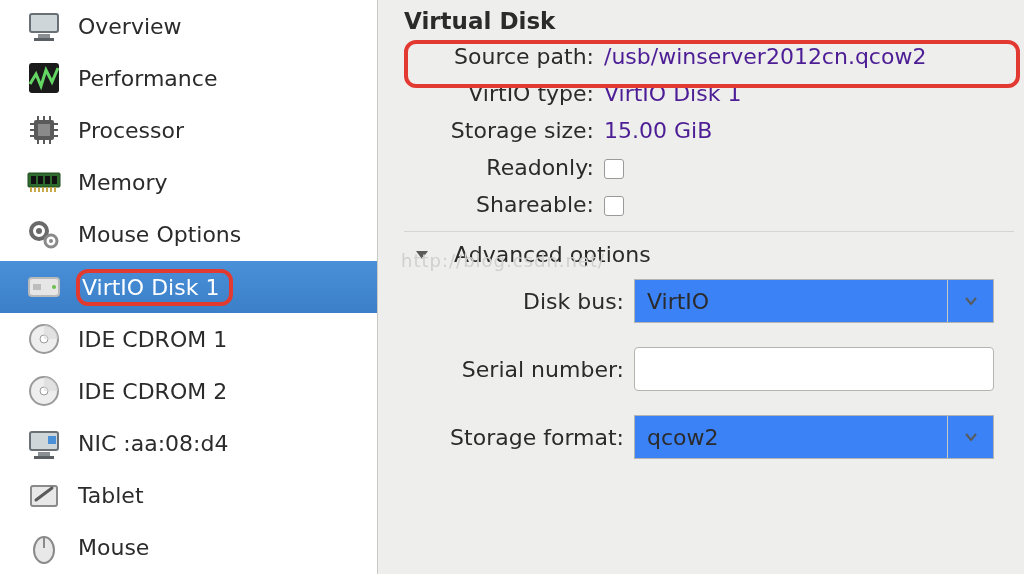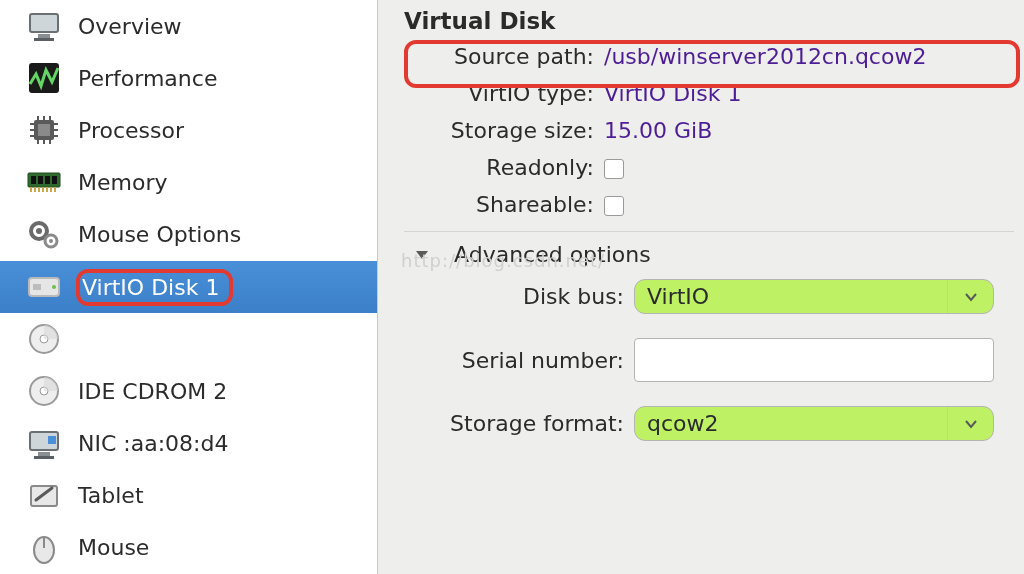--- a/index.html
+++ b/index.html
@@ -29,21 +29,21 @@
   .kv-value { color: #4c1d95; }
 
   .source-highlight { position: absolute; top: 40px; left: 26px; right: 4px; height: 48px; border: 4px solid #e23a30; border-radius: 12px; pointer-events: none; }
 
   .divider { border: none; border-top: 1px solid #d5d5d2; margin: 14px 0 10px 0; }
 
   .adv-header { display: flex; align-items: center; gap: 24px; padding-left: 10px; margin-bottom: 12px; cursor: pointer; }
   .adv-controls { display: grid; grid-template-columns: 220px 1fr; row-gap: 24px; align-items: center; padding-left: 10px; }
   .adv-label { text-align: right; padding-right: 10px; white-space: nowrap; }
 
-  .combo { display: flex; align-items: center; height: 35px; background: #bef264; border: 1px solid #b4b4b0; border-radius: 11px; max-width: 360px; }
+  .combo { display: flex; align-items: center; height: 44px; background: #3b82f6; border: 1px solid #b4b4b0; border-radius: 0; max-width: 360px; }
   .combo-val { flex: 1; padding: 0 12px; }
   .combo-btn { width: 46px; height: 100%; border-left: 1px solid #c8c8c4; display: flex; align-items: center; justify-content: center; }
   .text-input { height: 44px; background: #fff; border: 1px solid #b4b4b0; border-radius: 4px; padding: 0 10px; max-width: 360px; }
 
   .checkbox { width: 20px; height: 20px; border: 1px solid #9a9a98; border-radius: 3px; background: #fff; display: inline-block; vertical-align: middle; }
 
   .watermark { position: absolute; left: 23px; top: 250px; font-size: 18px; color: #d0d0d0; letter-spacing: 1px; pointer-events: none; }
 
   
   svg { display: block; }
@@ -151,20 +151,21 @@
     </div>
 
     <div class="sidebar-item">
       <span class="icon-slot">
         <svg width="36" height="36" viewBox="0 0 36 36">
             <circle cx="18" cy="18" r="14" fill="#eee" stroke="#9a9a9a" stroke-width="2"></circle>
             <circle cx="18" cy="18" r="4" fill="#fff" stroke="#9a9a9a"></circle>
             <path d="M18 4 A14 14 0 0 1 32 18 L18 18 Z" fill="#d8d8d8" opacity="0.6"></path>
           </svg>
       </span>
+      <span class="sidebar-item-label">IDE CDROM 1</span>
     </div>
 
     <div class="sidebar-item">
       <span class="icon-slot">
         <svg width="36" height="36" viewBox="0 0 36 36">
             <circle cx="18" cy="18" r="14" fill="#eee" stroke="#9a9a9a" stroke-width="2"></circle>
             <circle cx="18" cy="18" r="4" fill="#fff" stroke="#9a9a9a"></circle>
             <path d="M18 4 A14 14 0 0 1 32 18 L18 18 Z" fill="#d8d8d8" opacity="0.6"></path>
           </svg>
       </span>

